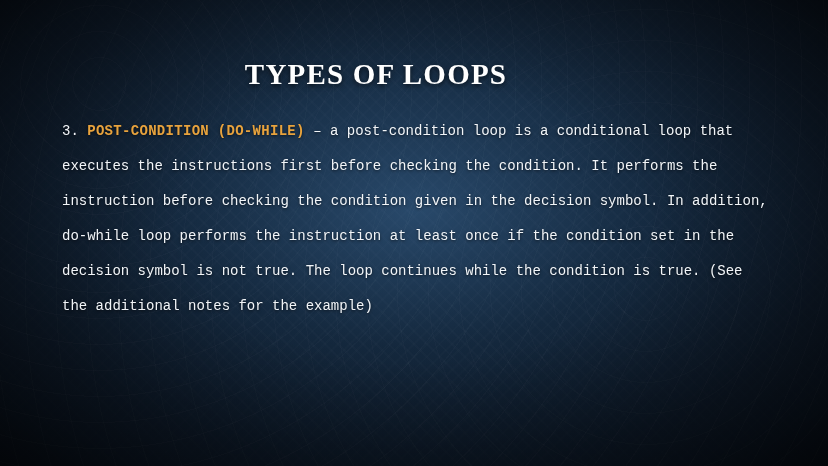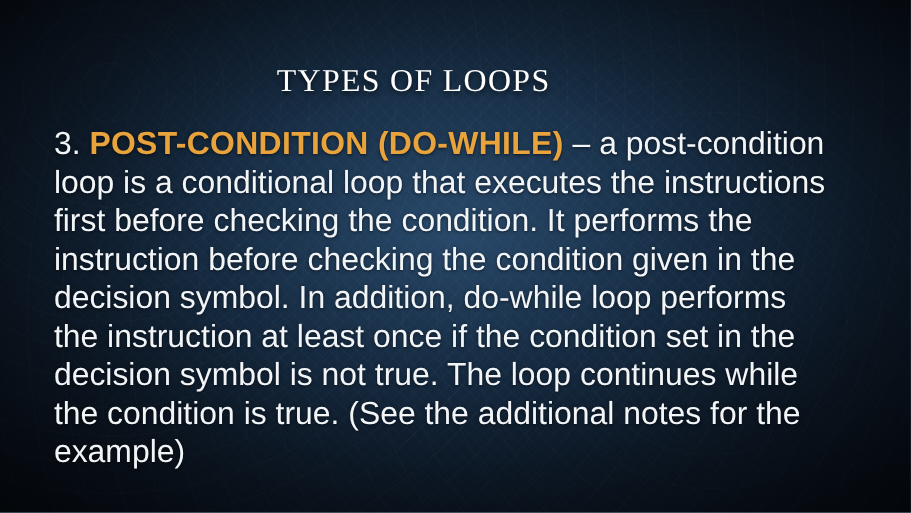--- a/index.html
+++ b/index.html
@@ -45,36 +45,36 @@
     background: radial-gradient(ellipse at 50% 48%, rgba(0,0,0,0) 40%, rgba(0,0,0,0.45) 85%, rgba(0,0,0,0.65) 100%);
   }
 
   .title {
     position: absolute;
     top: 58px;
     left: 0;
     width: 752px;
     text-align: center;
     font-family: "Liberation Serif", serif;
-    font-weight: normal;
+    font-weight: bold;
     font-size: 29px;
     letter-spacing: 1.2px;
     color: #ffffff;
     text-transform: uppercase;
     text-shadow: 0 2px 5px rgba(0,0,0,0.65);
     z-index: 3;
   }
 
   .body-text {
     position: absolute;
     top: 114px;
-    left: 49px;
+    left: 62px;
     width: 710px;
-    font-family: Liberation Sans, sans-serif;
-    font-size: 29px;
+    font-family: Liberation Mono, monospace;
+    font-size: 14px;
     line-height: 35px;
     color: #f2f5f8;
     text-shadow: 0 1px 3px rgba(0,0,0,0.6);
     z-index: 3;
   }
 
   .lead-number {
     color: #f2f5f8;
   }
 

